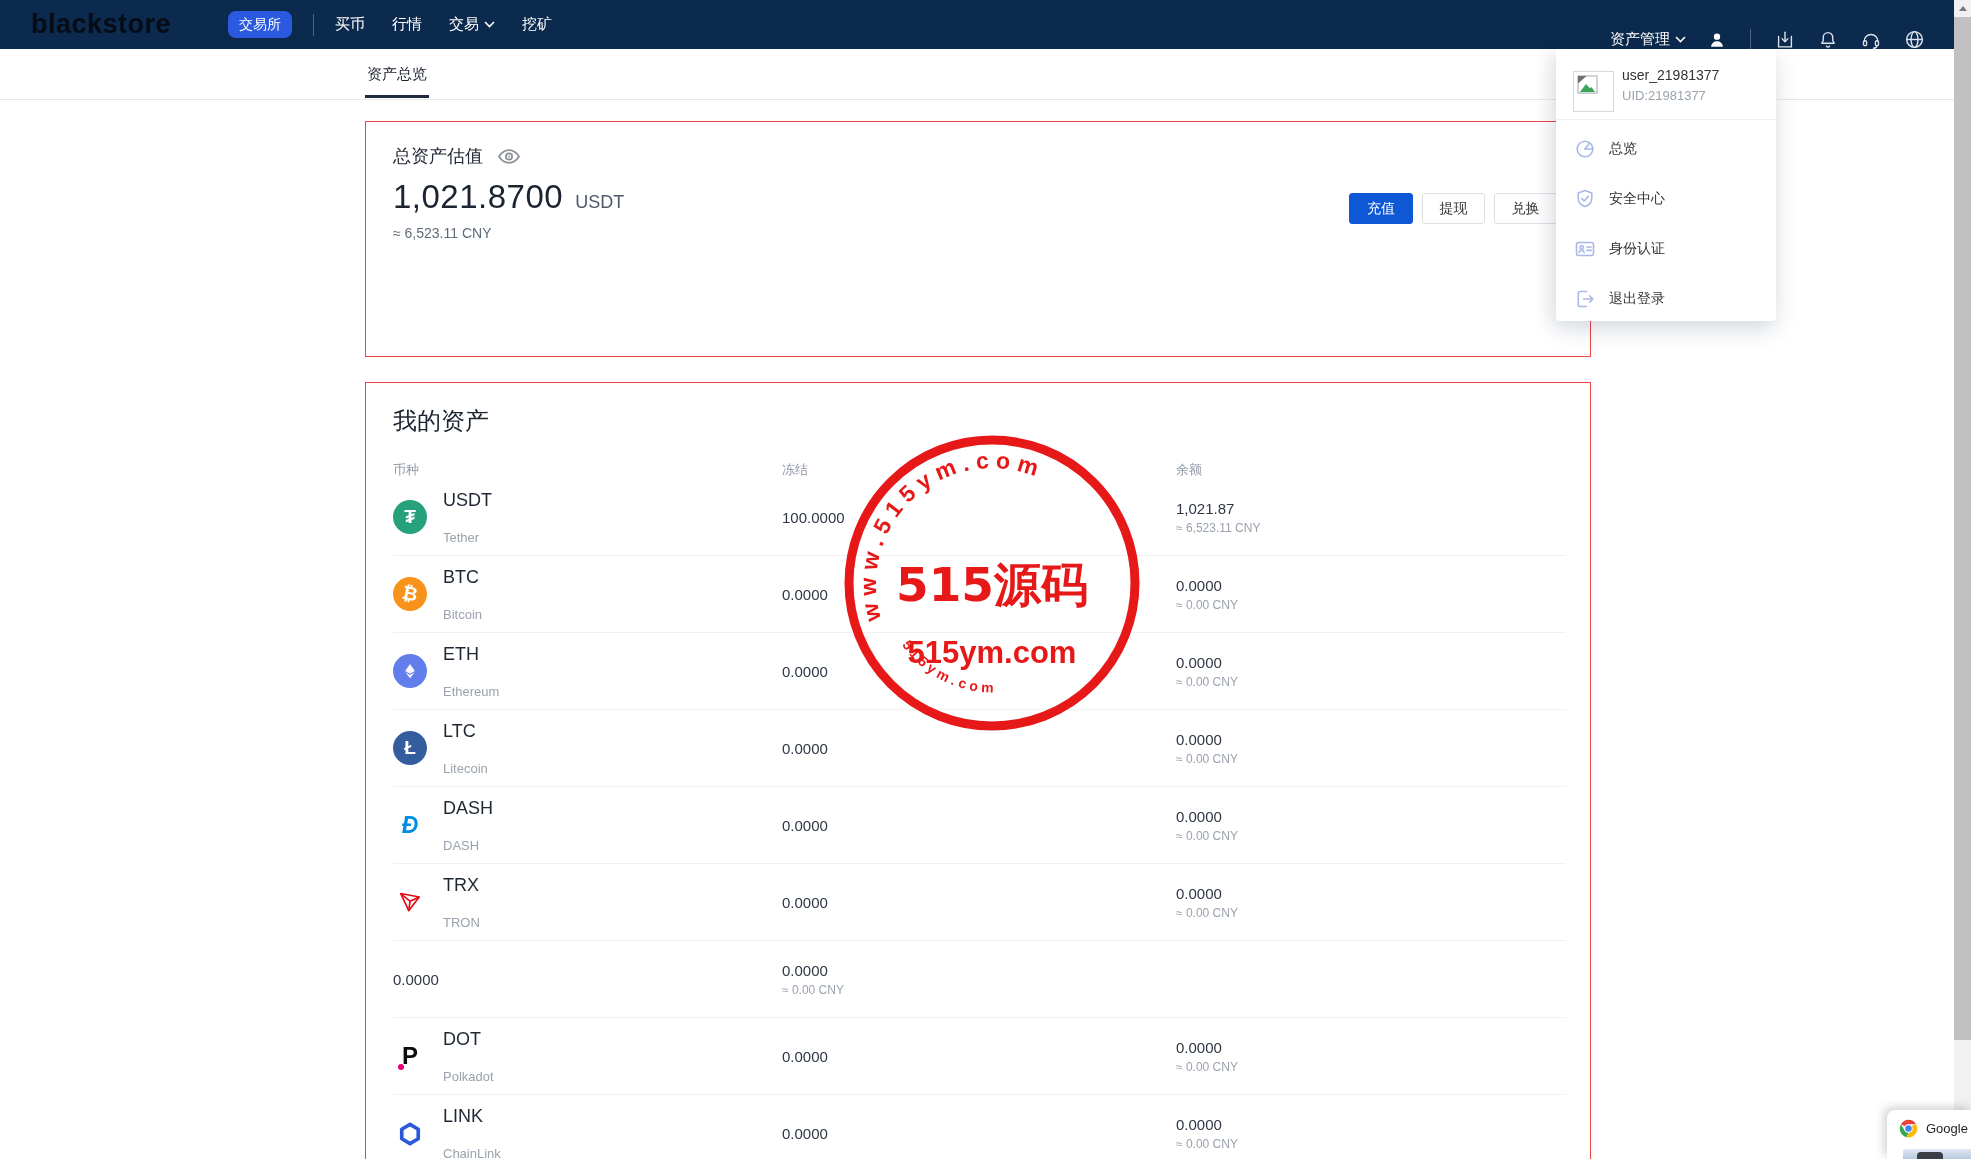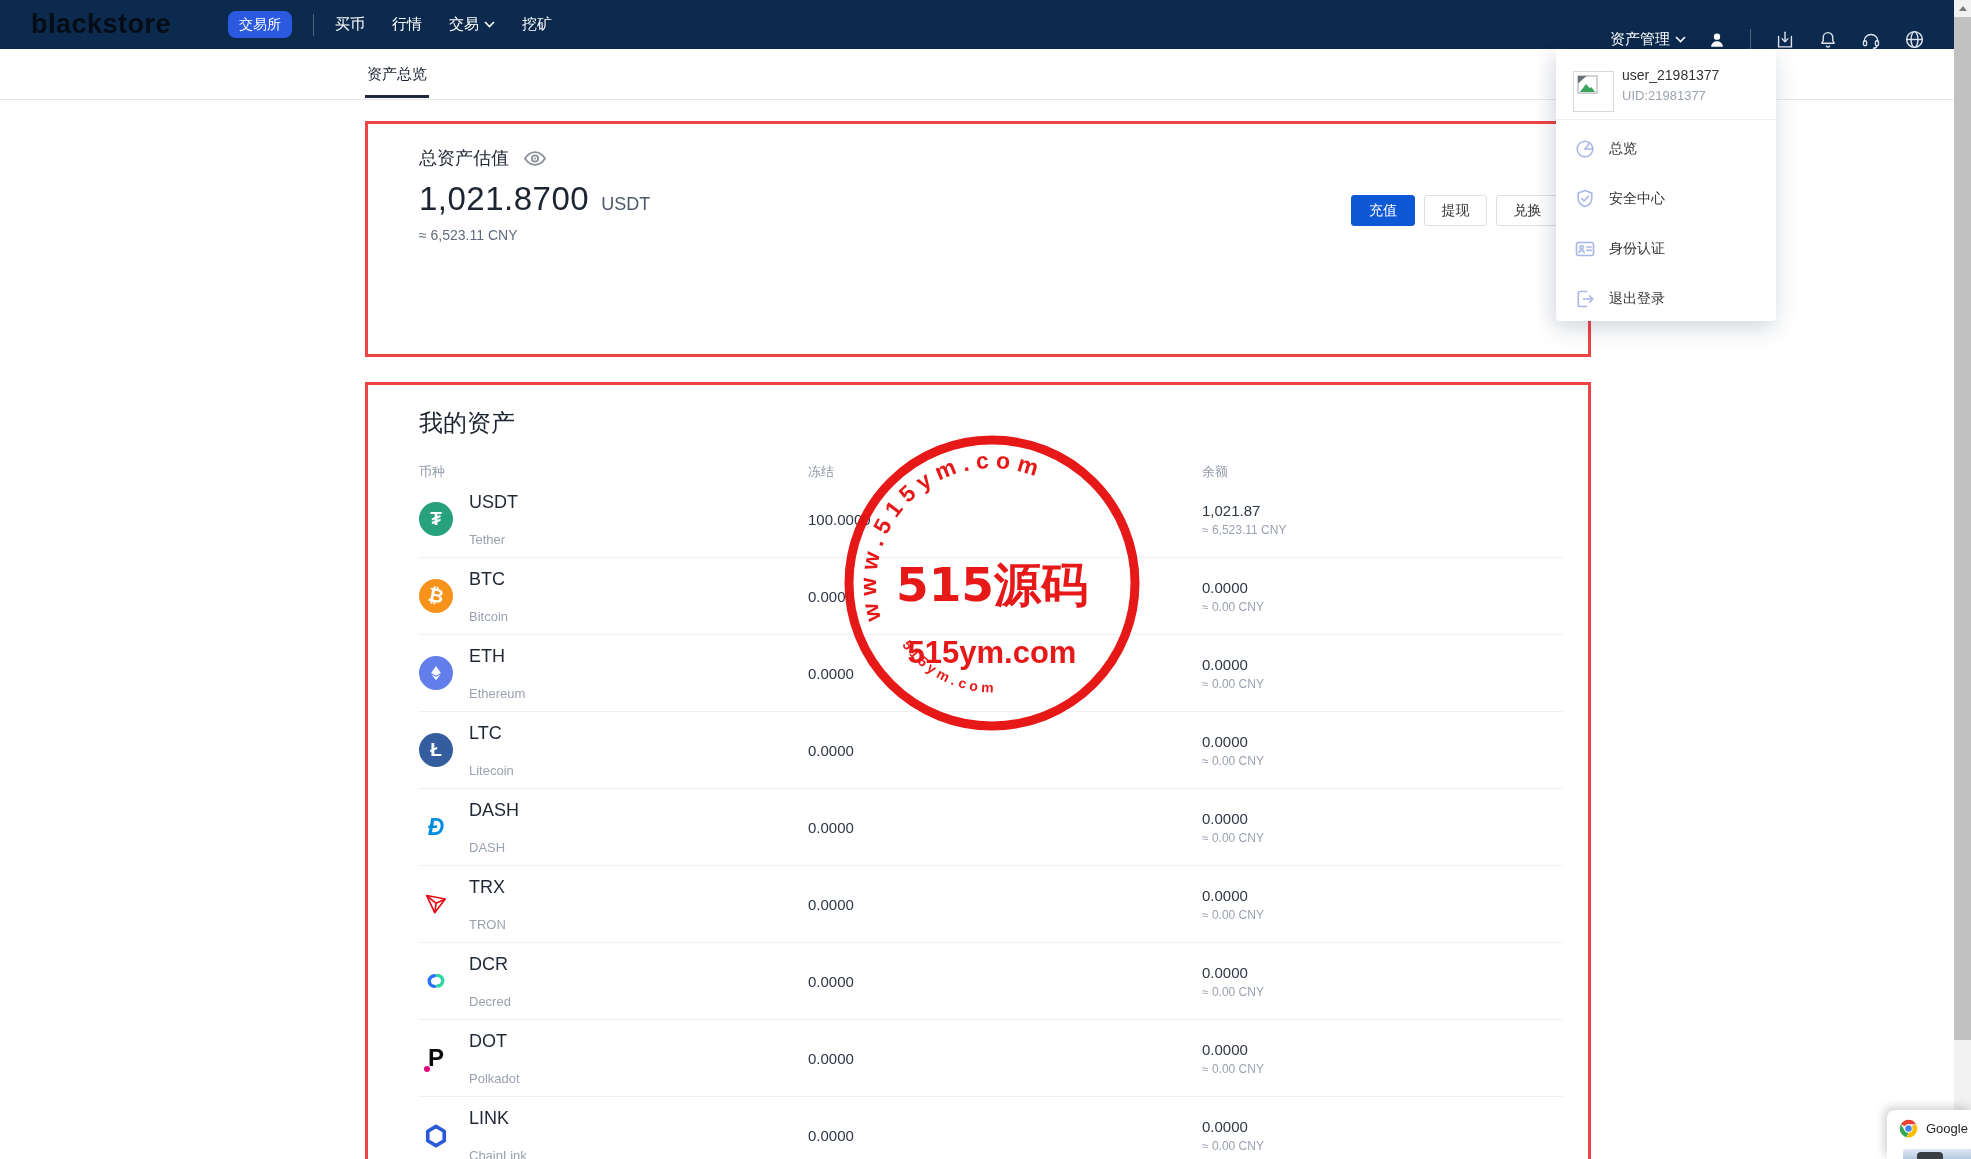--- a/index.html
+++ b/index.html
@@ -29,21 +29,21 @@
   .subheader {
     position:absolute; left:0; top:49px; width:1954px; height:51px;
     background:#fff; border-bottom:1px solid #e8e8e8; z-index:5;
   }
   .tab {
     position:absolute; left:365px; top:0; height:100%; display:flex; align-items:center;
     font-size:15px; color:#1a2230; cursor:pointer; padding:0 2px;
   }
   .tab::after { content:""; position:absolute; left:0; right:0; bottom:1px; height:3px; background:#202a3c; }
   
-  .card { position:absolute; left:365px; width:1226px; background:#fff; border:3px solid #ef4444;padding-left:24px; }
+  .card { position:absolute; left:365px; width:1226px; background:#fff; border:1px solid #ef4444; }
   .card1 { top:121px; height:236px; }
   .card2 { top:382px; height:850px; }
   .ov-title-row { display:flex; align-items:center; gap:14px; margin:22px 0 0 27px; }
   .ov-title { font-size:18px; color:#222a35; }
   .ov-amount-row { margin:10px 0 0 27px; display:flex; align-items:baseline; gap:12px; }
   .ov-amount { font-size:33px; color:#1b2430; letter-spacing:.5px; }
   .ov-cur { font-size:18px; color:#4d586a; }
   .ov-approx { margin:9px 0 0 27px; font-size:14px; color:#5f6b7a; }
   .ov-buttons { position:absolute; top:71px; left:983px; display:flex; gap:9px; }
   .btn { height:31px; border-radius:3px; font-size:14px; cursor:pointer; display:flex; align-items:center; justify-content:center; }
@@ -306,32 +306,20 @@
           </div>
       </div>
       <div class="c-frozen">0.0000</div>
       <div>
           <div class="bval">0.0000</div>
            <div class="bcny">≈ 0.00 CNY</div>
         </div>
     </div>
 
     <div class="arow">
-      <div class="c-coin">
-        <span class="coin" style="background:#fff;">
-          <svg width="28" height="26" viewBox="0 0 28 24" fill="none" stroke-linecap="round">
-            <path d="M12.5 6.8 A5.3 5.3 0 1 0 12.5 17.4" stroke="#2970ff" stroke-width="3.4"></path>
-            <path d="M15.5 6.4 A5.3 5.3 0 1 1 15.5 17" stroke="#2dd8a3" stroke-width="3.4"></path>
-          </svg>
-        </span>
-        <div>
-            <div class="sym">DCR</div>
-             <div class="cname">Decred</div>
-          </div>
-      </div>
       <div class="c-frozen">0.0000</div>
       <div>
           <div class="bval">0.0000</div>
            <div class="bcny">≈ 0.00 CNY</div>
         </div>
     </div>
 
     <div class="arow">
       <div class="c-coin">
         <span class="coin" style="background:#fff;color:#0b0b0b;position:relative;font-size:24px;font-weight:800;">P<span style="position:absolute;left:5px;bottom:3px;width:6px;height:6px;border-radius:50%;background:#e6007a;"></span></span>

